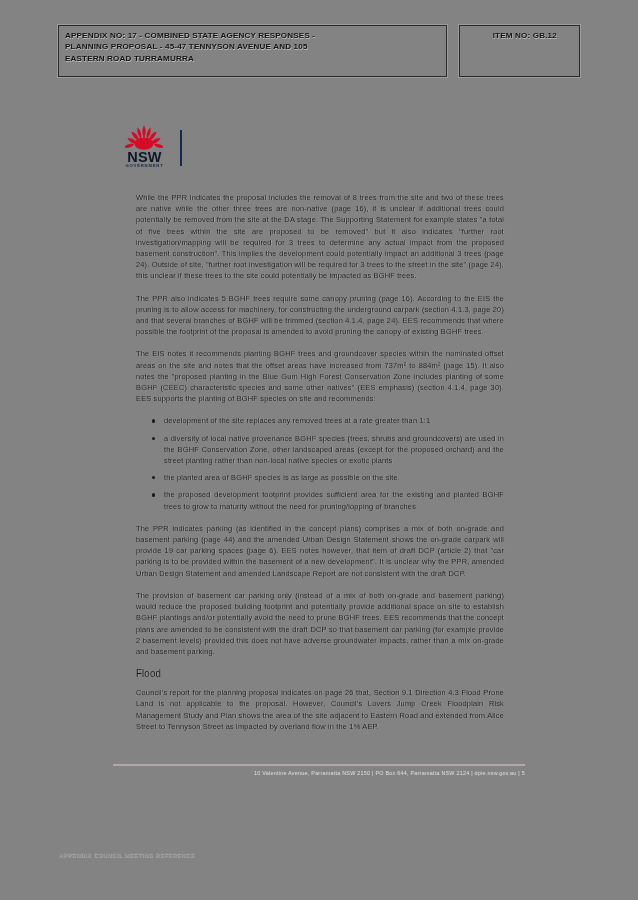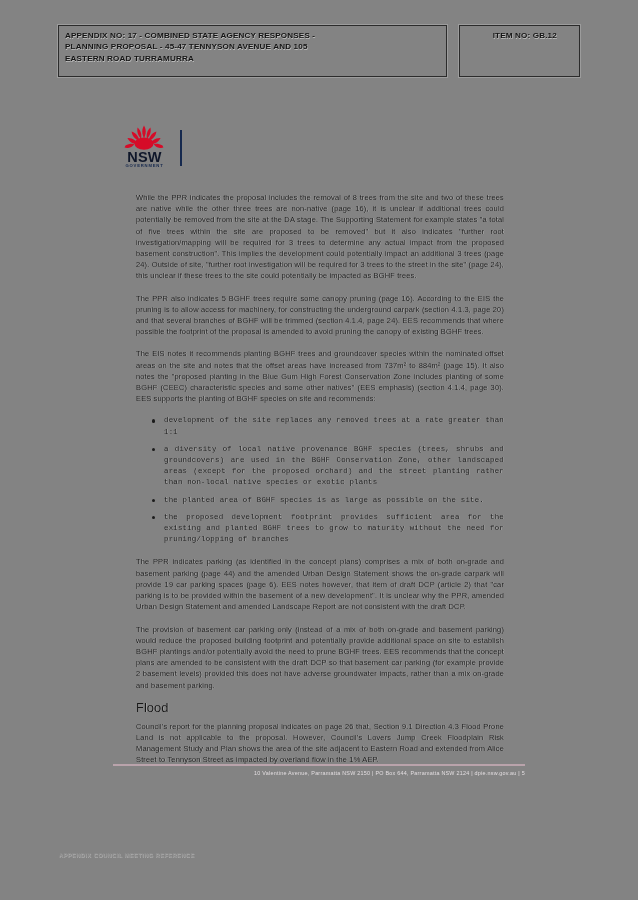--- a/index.html
+++ b/index.html
@@ -125,21 +125,20 @@
     line-height: 11.2px;
     text-align: justify;
     color: #181818;
     text-shadow: 0.45px 0.45px 0 rgba(228,228,228,0.5);
     letter-spacing: 0.08px;
   }
   ul.bullets {
     margin: 0 0 11px 0;
     padding: 0 0 0 28px;
     list-style: none;
-    font-family: Liberation Mono, monospace;
   }
   ul.bullets li {
     position: relative;
     font-size: 7.6px;
     line-height: 11.2px;
     text-align: justify;
     color: #181818;
     text-shadow: 0.45px 0.45px 0 rgba(228,228,228,0.5);
     margin-bottom: 6px;
     letter-spacing: 0.08px;
@@ -149,21 +148,21 @@
     position: absolute;
     left: -12px;
     top: 4px;
     width: 3.2px;
     height: 3.2px;
     background: #1b1b1b;
     border-radius: 50%;
   }
   h2.section-head {
     margin: 6px 0 8px 0;
-    font-size: 13px;
+    font-size: 10px;
     line-height: 11px;
     font-weight: normal;
     color: #161616;
     text-shadow: 0.45px 0.45px 0 rgba(228,228,228,0.5);
   }
 
   
   .footer-rule {
     position: absolute;
     left: 113px;

